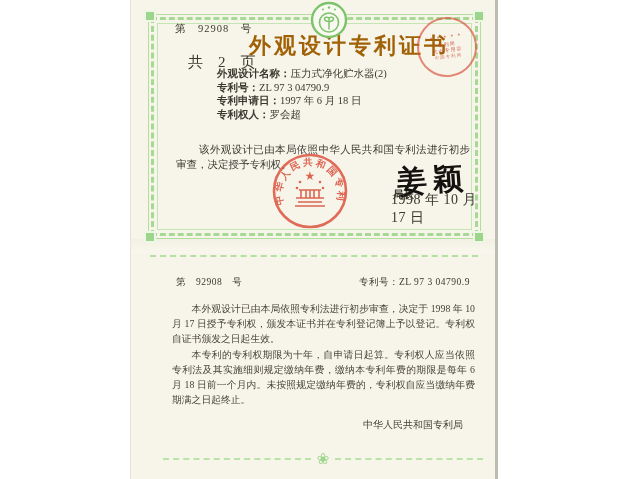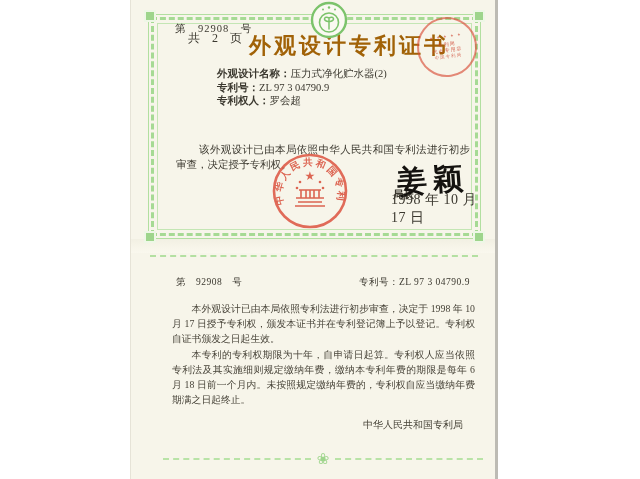--- a/index.html
+++ b/index.html
@@ -40,21 +40,21 @@
     border:2px solid rgba(217,77,55,.65);border-radius:50%;
     color:rgba(205,62,42,.8);text-align:center;
     font-size:5px;line-height:6.5px;
     display:flex;flex-direction:column;justify-content:center;
     transform:rotate(-8deg);letter-spacing:1px;
     font-family:"Liberation Sans",sans-serif;
   }
   .agency-stamp .arc{font-size:4.5px;opacity:.85}
 
   .certno{position:absolute;left:44px;top:22px;font-size:10.5px;letter-spacing:1px;}
-  .pages{position:absolute;left:57px;top:30px;font-size:12px;}
+  .pages{position:absolute;left:57px;top:53px;font-size:15px;}
   .title{
     position:absolute;left:118px;top:31px;font-size:22px;font-weight:bold;
     letter-spacing:3px;color:#a16207;white-space:nowrap;
   }
   .fields{position:absolute;left:55px;top:67px;font-size:10.5px;line-height:13.6px;}
   .fields .lab{font-weight:bold;margin-left:31px;}
   .declaration{
     position:absolute;left:37px;top:135px;width:294px;font-size:10.5px;
     line-height:14.5px;text-align:justify;text-indent:2.2em;margin:8px;
   }
@@ -124,20 +124,21 @@
     <div class="arc">中国专利局</div>
   </div>
 
   <div class="certno">第　92908　号</div>
   <div class="pages">共　2　页</div>
   <div class="title">外观设计专利证书</div>
 
   <div class="fields">
     <div><span class="lab">外观设计名称：</span><span>压力式净化贮水器(2)</span></div>
     <div><span class="lab">专利号：</span><span>ZL 97 3 04790.9</span></div>
+    <div><span class="lab">专利申请日：</span><span>1997 年 6 月 18 日</span></div>
     <div><span class="lab">专利权人：</span><span>罗会超</span></div>
   </div>
 
   <p class="declaration">该外观设计已由本局依照中华人民共和国专利法进行初步审查，决定授予专利权。</p>
 
   <div class="seal">
     <svg width="80" height="84" viewBox="0 0 80 84">
       <g opacity="0.85">
         <circle cx="40" cy="42" r="36" fill="none" stroke="#dd5340" stroke-width="2.6"></circle>
         <defs>

